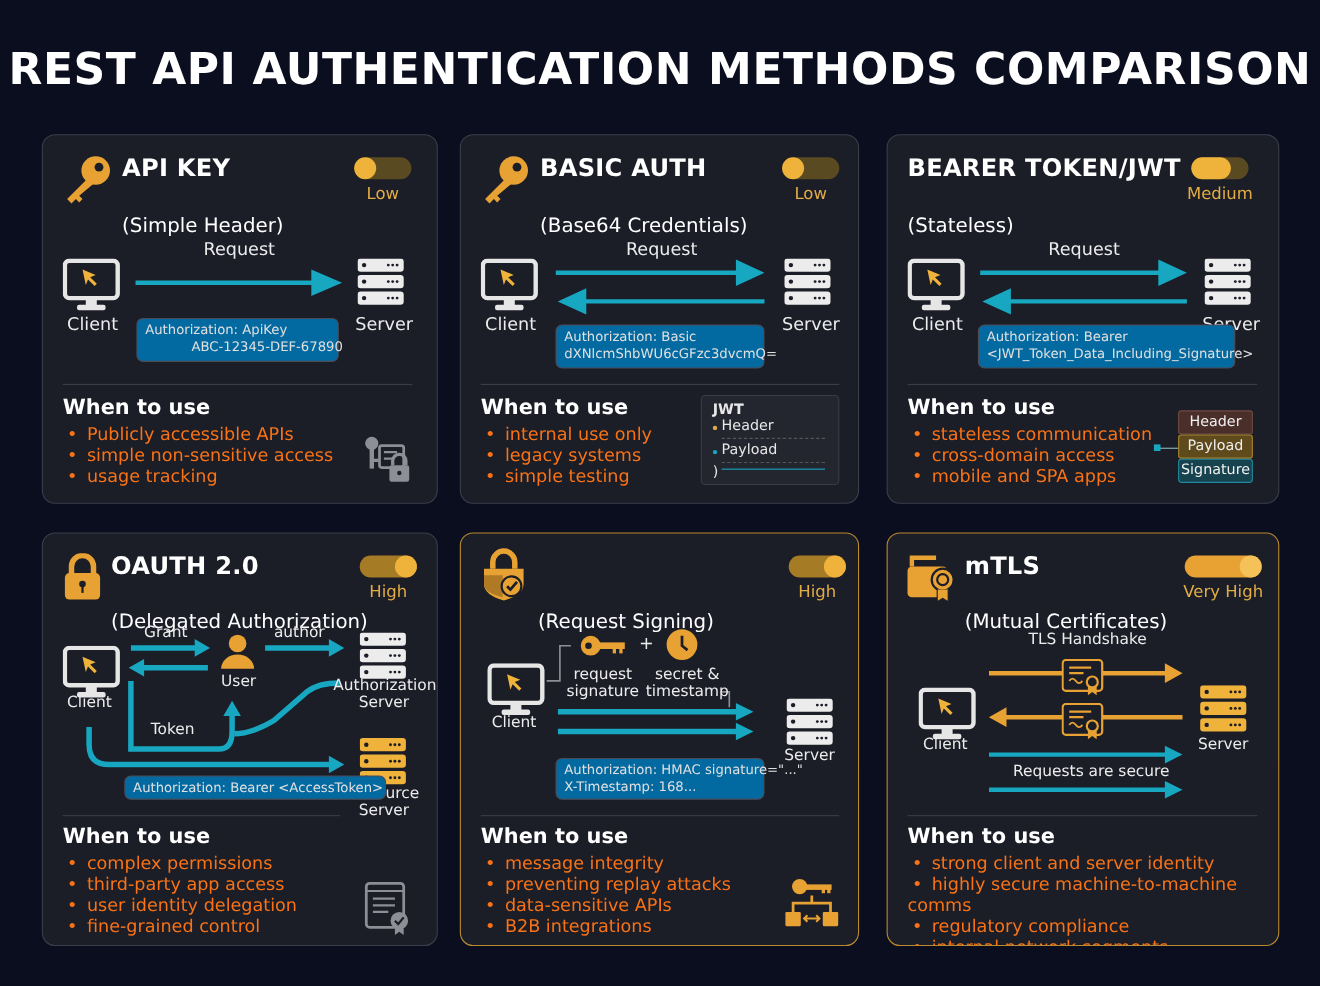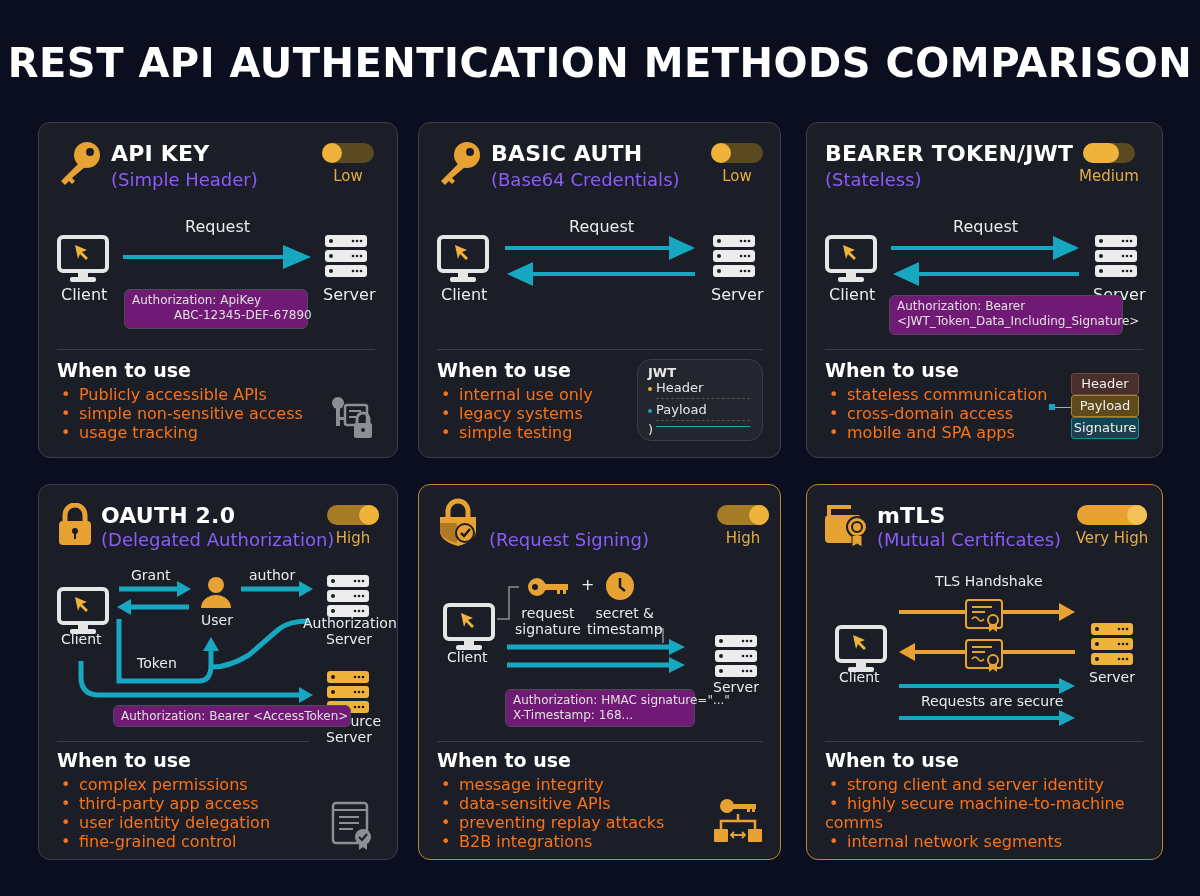--- a/index.html
+++ b/index.html
@@ -3,33 +3,33 @@
 <meta charset="utf-8">
 <style>
   * { box-sizing: border-box; margin: 0; padding: 0; }
   html, body { width: 1200px; height: 896px; background: #0b0e1f; overflow: hidden; }
   body { font-family: "DejaVu Sans", "Liberation Sans", sans-serif; color: #f2f2f2; position: relative; }
   .title { position: absolute; top: 40px; left: 0; width: 1200px; text-align: center; font-size: 40px; font-weight: bold; letter-spacing: 0.5px; color: #ffffff; }
   .card { position: absolute; background: #1b1d27; border: 1.5px solid #3b3e4a; border-radius: 12px; overflow: hidden; }
   .card.gold { border-color: #b98a2e; }
   .abs { position: absolute; }
   .ctitle { font-size: 22px; font-weight: bold; color: #ffffff; white-space: nowrap; letter-spacing: 0.2px; }
-  .csub { font-size: 18px; color: #8b5cf6; white-space: nowrap; }
+  .csub { font-size: 18px; color: #ffffff; white-space: nowrap; margin-top: 26px; }
   .lvl-label { font-size: 15px; color: #e3ad45; text-align: center; white-space: nowrap; }
   .toggle { width: 52px; height: 20px; border-radius: 10px; background: #5a4a22; position: absolute; }
   .knob { width: 20px; height: 20px; border-radius: 10px; background: #efb23b; position: absolute; top: 0; }
   .lbl { font-size: 16px; color: #ececec; white-space: nowrap; }
   .lbl-sm { font-size: 14px; color: #ececec; white-space: nowrap; }
-  .codebox { border: 1px solid #4a4d58; border-radius: 6px; font-size: 12px; color: #e0e0e0; padding: 3px 7px; line-height: 15px; background: #701a75; white-space: nowrap; }
+  .codebox { border: 1px solid #4a4d58; border-radius: 6px; font-size: 12px; color: #e0e0e0; padding: 3px 7px; line-height: 15px; background: #0369a1; white-space: nowrap; }
   .divider { position: absolute; height: 1px; background: #3a3d48; }
   .when { font-size: 19px; font-weight: bold; color: #ffffff; }
   .bullets { list-style: none; font-size: 16px; color: #f97316; line-height: 19px; }
   .bullets li::before { content: "•"; display: inline-block; width: 18px; padding-left: 4px; }
   svg { display: block; }
-  .jwtbox { border: 1px solid #3a3d48; border-radius: 14px; background: #23252f; font-size: 13px; color: #e8e8e8; }
+  .jwtbox { border: 1px solid #3a3d48; border-radius: 4px; background: #23252f; font-size: 13px; color: #e8e8e8; }
   .stack div { width: 68px; height: 22px; border-radius: 3px; font-size: 13px; color: #f0f0f0; text-align: center; line-height: 20px; border: 1px solid; }
 </style>
 </head>
 <body>
 
 <svg width="0" height="0" style="position:absolute">
   <defs>
     <g id="monitor">
       <rect x="2" y="2" width="48" height="34" rx="4" fill="none" stroke="#e6e6e6" stroke-width="4"></rect>
       <rect x="21" y="36" width="10" height="7" fill="#e6e6e6"></rect>
@@ -158,20 +158,24 @@
   <svg class="abs" style="left:86px;top:110px" width="192" height="30">
       <path d="M0 13 L164 13 L164 3 L190 15 L164 27 L164 17 L0 17 Z" fill="#17a7c1"></path>
     </svg>
   <svg class="abs" style="left:86px;top:136px" width="192" height="30">
       <path d="M190 13 L28 13 L28 3 L2 15 L28 27 L28 17 L190 17 Z" fill="#17a7c1"></path>
     </svg>
   <svg class="abs" style="left:294px;top:112px" width="44" height="44">
       <use href="#server-w"></use>
     </svg>
   <div class="abs lbl" style="left:292px;top:162px">Server</div>
+  <div class="abs codebox" style="left:86px;top:172px;width:190px;height:40px;">
+    <div>Authorization: Basic</div>
+    <div>dXNlcmShbWU6cGFzc3dvcmQ=</div>
+  </div>
   <div class="divider" style="left:18px;top:226px;width:326px"></div>
   <div class="abs when" style="left:18px;top:236px">When to use</div>
   <ul class="abs bullets" style="left:18px;top:262px">
     <li>internal use only</li>
     <li>legacy systems</li>
     <li>simple testing</li>
   </ul>
   <div class="abs jwtbox" style="left:218px;top:236px;width:126px;height:82px;">
     <div class="abs" style="left:10px;top:5px;font-weight:bold;font-size:13px">JWT</div>
     <div class="abs" style="left:10px;top:27px;width:4px;height:4px;border-radius:2px;background:#e3ad45"></div>
@@ -357,22 +361,22 @@
     </svg>
   <div class="abs lbl-sm" style="left:294px;top:194px">Server</div>
   <div class="abs codebox" style="left:86px;top:204px;width:190px;height:38px;">
     <div>Authorization: HMAC signature="..."</div>
     <div>X-Timestamp: 168...</div>
   </div>
   <div class="divider" style="left:18px;top:256px;width:326px"></div>
   <div class="abs when" style="left:18px;top:264px">When to use</div>
   <ul class="abs bullets" style="left:18px;top:290px">
     <li>message integrity</li>
+    <li>preventing replay attacks</li>
     <li>data-sensitive APIs</li>
-    <li>preventing replay attacks</li>
     <li>B2B integrations</li>
   </ul>
   <svg class="abs" style="left:294px;top:312px" width="50" height="50" viewBox="0 0 50 50">
     <circle cx="14" cy="9" r="7" fill="#e8a234"></circle>
       <rect x="19" y="7" width="24" height="5" fill="#e8a234"></rect>
     <rect x="34" y="11" width="3" height="4" fill="#e8a234"></rect>
       <rect x="39" y="11" width="3" height="4" fill="#e8a234"></rect>
     <path d="M25 17 L25 24 M8 32 L8 24 L42 24 L42 32" stroke="#e8a234" stroke-width="2.5" fill="none"></path>
     <rect x="1" y="32" width="14" height="13" rx="1" fill="#e8a234"></rect>
       <rect x="35" y="32" width="14" height="13" rx="1" fill="#e8a234"></rect>
@@ -423,15 +427,16 @@
   <div class="abs lbl-sm" style="left:114px;top:208px">Requests are secure</div>
   <svg class="abs" style="left:92px;top:222px" width="180" height="22">
       <path d="M0 11 L162 11" stroke="#17a7c1" stroke-width="4"></path>
       <path d="M160 3 L176 11 L160 19 Z" fill="#17a7c1"></path>
     </svg>
   <div class="divider" style="left:18px;top:256px;width:318px"></div>
   <div class="abs when" style="left:18px;top:264px">When to use</div>
   <ul class="abs bullets" style="left:18px;top:290px">
     <li>strong client and server identity</li>
     <li>highly secure machine-to-machine comms</li>
+    <li>regulatory compliance</li>
     <li>internal network segments</li>
   </ul>
 </div>
 
 </body></html>

